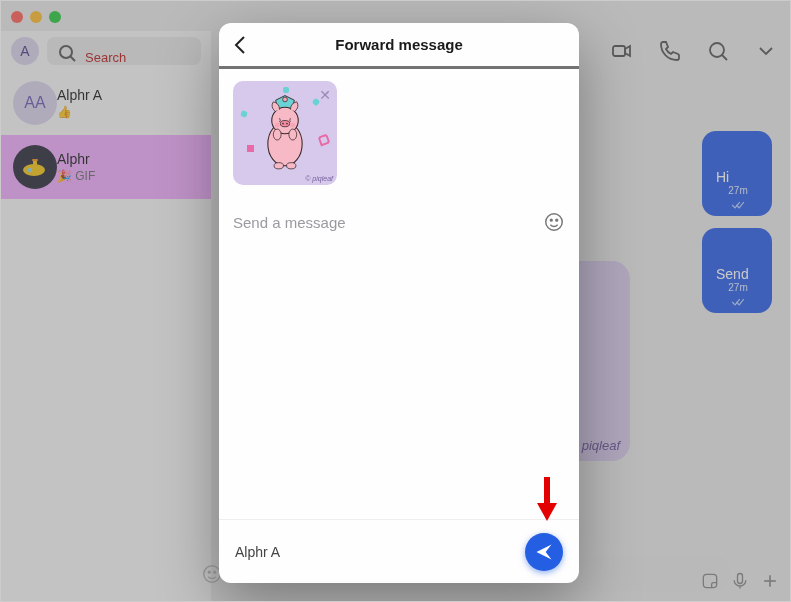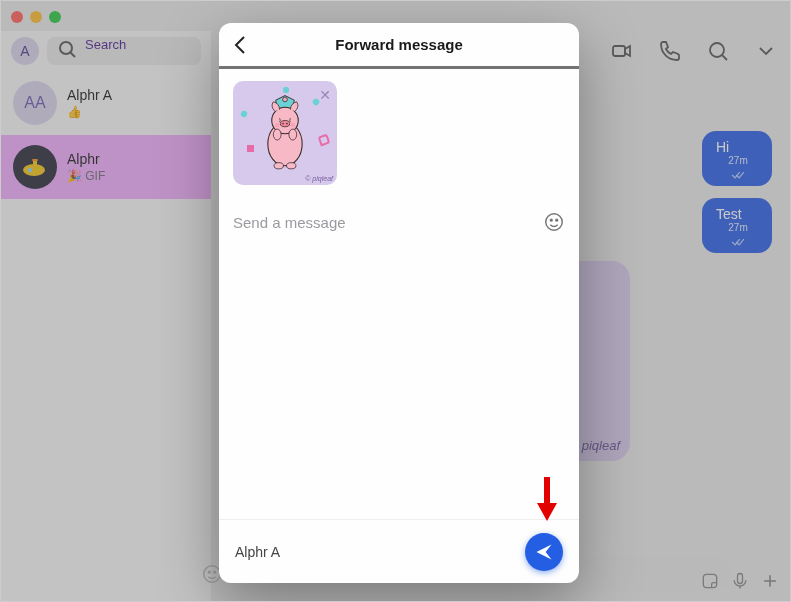--- a/index.html
+++ b/index.html
@@ -10,36 +10,36 @@
 
   
   .traffic { position:absolute; top:10px; left:10px; display:flex; gap:7px; z-index:1;}
   .tl { width:12px; height:12px; border-radius:50%; }
   .tl.red{background:#ff5f57;} .tl.yellow{background:#febc2e;} .tl.green{background:#28c840;}
 
   
   .sidebar { position:absolute; top:30px; left:0; width:210px; bottom:0; background:#f6f6f8; }
   .sb-header{ display:flex; align-items:center; gap:8px; padding:6px 10px; }
   .avatar-s{ width:28px;height:28px;border-radius:50%;background:#d8d2e8;color:#4a3b86;font-size:14px;font-weight:500;display:flex;align-items:center;justify-content:center;}
-  .search-pill{ flex:1; background:#e6e6e8; border-radius:8px; height:28px; display:flex; align-items:flex-start; padding:0 8px; gap:6px; color:#4c1d95; font-size:13px;}
-  .sb-item{ display:flex; align-items:center; gap:10px; padding:10px 12px; }
+  .search-pill{ flex:1; background:#e6e6e8; border-radius:8px; height:28px; display:flex; align-items:flex-end; padding:0 8px; gap:6px; color:#b91c1c; font-size:13px;}
+  .sb-item{ display:flex; align-items:center; padding:10px 12px; }
   .sb-item.active{ background:#f0abfc; }
   .avatar-m{ width:44px;height:44px;border-radius:50%;display:flex;align-items:center;justify-content:center;font-weight:500;}
   .avatar-aa{ background:#d8d2e8;color:#6b5bb3;font-size:16px;}
   .avatar-sub{ background:#2a2a3a; }
   .sb-text{ display:flex; flex-direction:column; gap:2px;}
   .sb-name{ font-size:14px; color:#1a1a1a;}
   .sb-sub{ font-size:12px; color:#6b6b70;}
 
   
   .topbar{ position:absolute; top:30px; right:12px; display:flex; gap:24px; align-items:center; height:40px; color:#555;}
   .icon-btn{ width:24px; height:24px; color:#555; }
   .bubbles{ position:absolute; right:18px; top:130px; display:flex; flex-direction:column; gap:12px; align-items:flex-end;}
   .bubble{ background:#2a5fe6; color:#fff; border-radius:14px; padding:8px 12px 6px 14px; min-width:70px; }
-  .bubble .msg{ font-size:14px; }
+  .bubble .msg{ font-size:14px;margin-top:30px; }
   .bubble .meta{ font-size:10px; opacity:.85; display:flex; gap:4px; align-items:center; justify-content:flex-end;flex-direction:column;}
   .big-sticker{ position:absolute; right:160px; top:260px; width:200px; height:200px; background:#d7c9ec; border-radius:18px;}
   .big-sticker .credit{position:absolute;right:10px;bottom:8px;color:#6a5199;font-style:italic;font-size:13px;}
 
   
   .compose{ position:absolute; bottom:10px; left:230px; right:60px; height:36px; background:#e6e6e8; border-radius:18px; display:flex; align-items:center; padding:0 14px; color:#8a8a8e; font-size:14px;}
   .compose-icons{ position:absolute; bottom:10px; right:10px; display:flex; gap:10px; align-items:center; color:#888;}
   .smile-left{ position:absolute; bottom:12px; left:200px; color:#bbb;}
 
   
@@ -136,21 +136,21 @@
     <div class="msg">Hi</div>
     <div class="meta">
         <span>27m</span>
       <svg width="14" height="10" viewBox="0 0 24 16" fill="none" stroke="#cfe0ff" stroke-width="2">
           <polyline points="2 8 7 13 15 3"></polyline>
           <polyline points="9 8 14 13 22 3"></polyline>
         </svg>
     </div>
   </div>
   <div class="bubble">
-    <div class="msg">Test</div>
+    <div class="msg">Send</div>
     <div class="meta">
         <span>27m</span>
       <svg width="14" height="10" viewBox="0 0 24 16" fill="none" stroke="#cfe0ff" stroke-width="2">
           <polyline points="2 8 7 13 15 3"></polyline>
           <polyline points="9 8 14 13 22 3"></polyline>
         </svg>
     </div>
   </div>
 </div>
 

